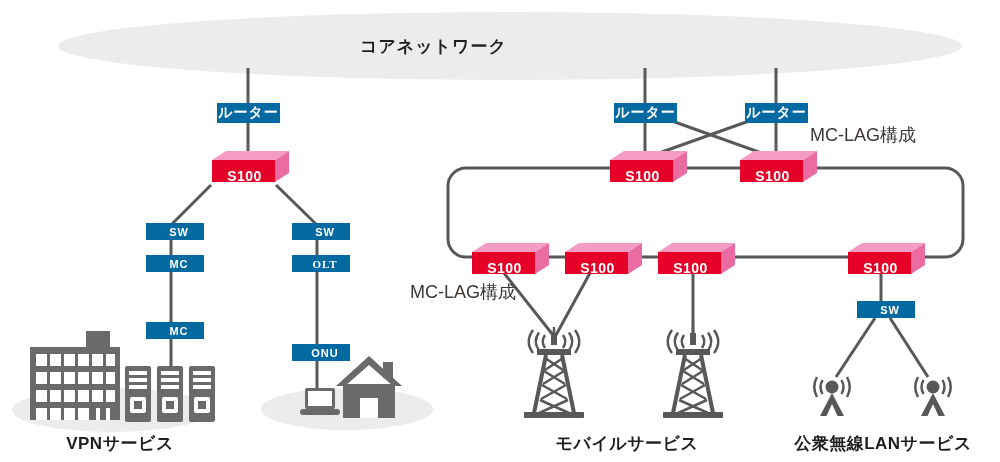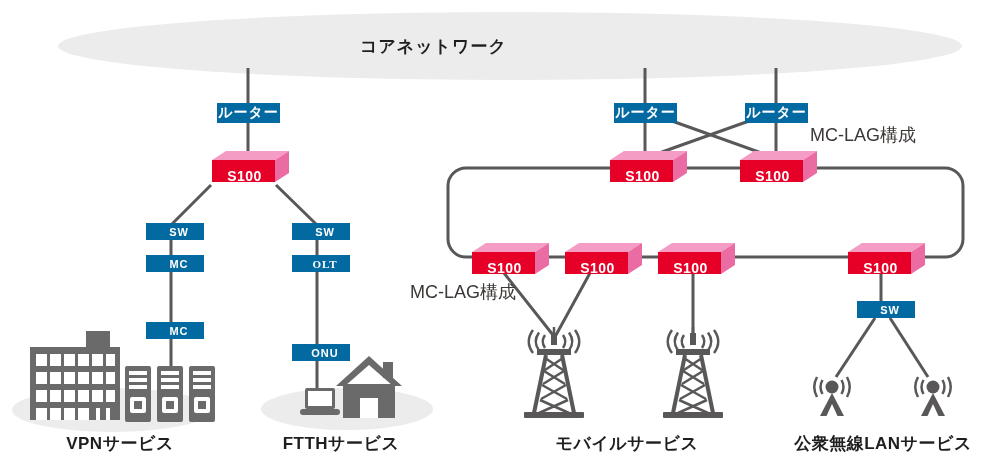--- a/index.html
+++ b/index.html
@@ -272,17 +272,16 @@
     <polygon points="26,38 20.5,50 31.5,50" fill="#fff"></polygon>
     <g stroke="#595757" stroke-width="2.5" fill="none">
       <path d="M16.5,14 Q12.5,21 16.5,28"></path>
         <path d="M11,11 Q5.5,21 11,31"></path>
       <path d="M35.5,14 Q39.5,21 35.5,28"></path>
         <path d="M41,11 Q46.5,21 41,31"></path>
     </g>
   </svg>
 
   <div class="svc-label" style="left:20px;">VPNサービス</div>
-  <div class="svc-label" style="left:241px;">FTTHサービス</div>
   <div class="svc-label" style="left:783px;">公衆無線LANサービス</div>
   <div class="svc-label" style="left:527px;">モバイルサービス</div>
 
 </div>
 
 </body></html>

